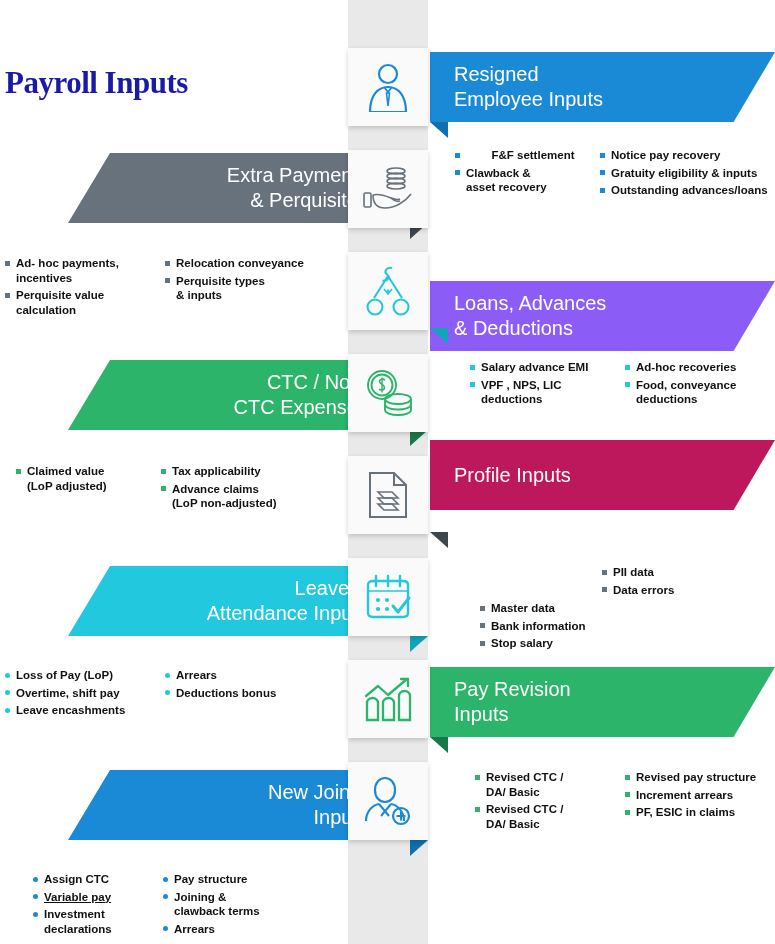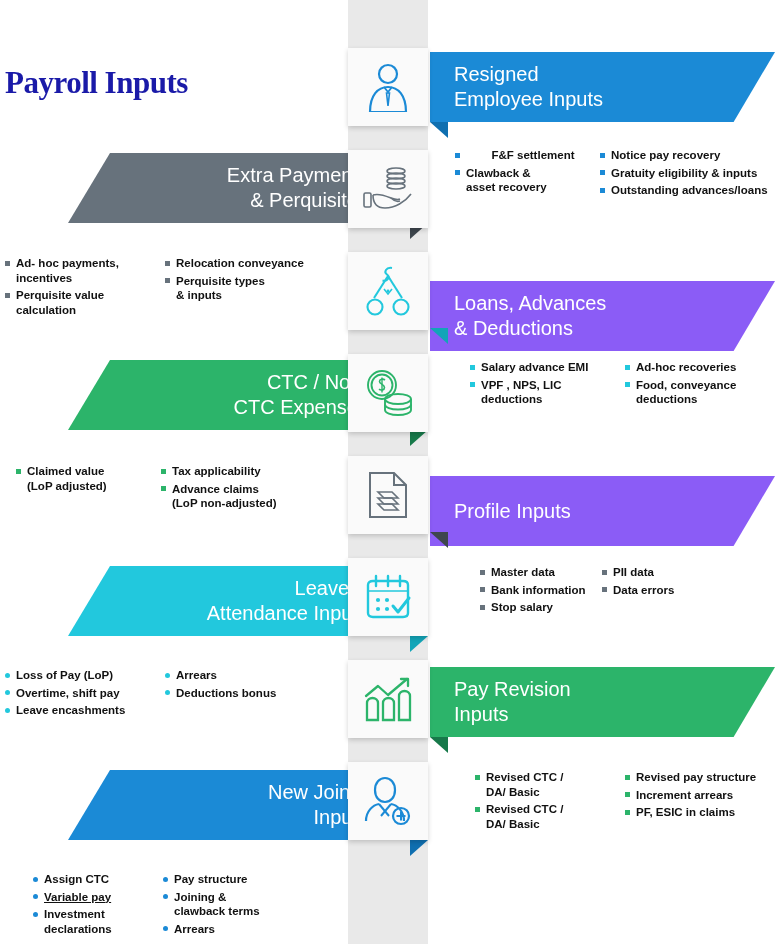--- a/index.html
+++ b/index.html
@@ -222,37 +222,37 @@
         <div class="col" style="width: 145px;">
           <div class="li" style="color: rgb(44, 180, 106);"><span style="color: rgb(17, 17, 17);">Claimed value
 (LoP adjusted)</span></div>
         </div>
         <div class="col" style="width: 170px;">
           <div class="li" style="color: rgb(44, 180, 106);"><span style="color: rgb(17, 17, 17);">Tax applicability</span></div>
           <div class="li" style="color: rgb(44, 180, 106);"><span style="color: rgb(17, 17, 17);">Advance claims
 (LoP  non-adjusted)</span></div>
         </div>
       </div>
-      <div class="band right" style="top: 476px; background: #8b5cf6;">
+      <div class="band right" style="top: 440px; background: #be185d;">
         <div class="band-label">Profile Inputs</div>
       </div>
       <div class="fold r" style="background: rgb(62, 70, 77); top: 532px; left: 430px;"></div>
       <div class="icon-card" style="top: 456px;">
         <span>
           <svg width="42" height="50" viewBox="0 0 42 50" fill="none" stroke="#67727c" stroke-width="2">
       <path d="M3 3 H27 L39 15 V47 H3 Z"></path>
       <path d="M27 3 V15 H39"></path>
       <path d="M11 22 L25 22 L31 28 L17 28 Z" stroke-width="1.6"></path>
       <path d="M11 28 L25 28 L31 34 L17 34 Z" stroke-width="1.6"></path>
       <path d="M11 34 L25 34 L31 40 L17 40 Z" stroke-width="1.6"></path>
     </svg>
         </span>
       </div>
       <div class="bullets" style="top: 565px; left: 480px; color: rgb(103, 114, 124);">
-        <div class="col" style="width: 122px;">
+        <div class="col" style="width: 122px; margin-top: 36px;">
           <div class="li" style="color: rgb(103, 114, 124);"><span style="color: rgb(17, 17, 17);">Master data</span></div>
           <div class="li" style="color: rgb(103, 114, 124);"><span style="color: rgb(17, 17, 17);">Bank information</span></div>
           <div class="li" style="color: rgb(103, 114, 124);"><span style="color: rgb(17, 17, 17);">Stop salary</span></div>
         </div>
         <div class="col" style="width: 120px;">
           <div class="li" style="color: rgb(103, 114, 124);"><span style="color: rgb(17, 17, 17);">PII data</span></div>
           <div class="li" style="color: rgb(103, 114, 124);"><span style="color: rgb(17, 17, 17);">Data errors</span></div>
         </div>
       </div>
       <div class="band left" style="top: 566px; background: rgb(34, 200, 221);">

